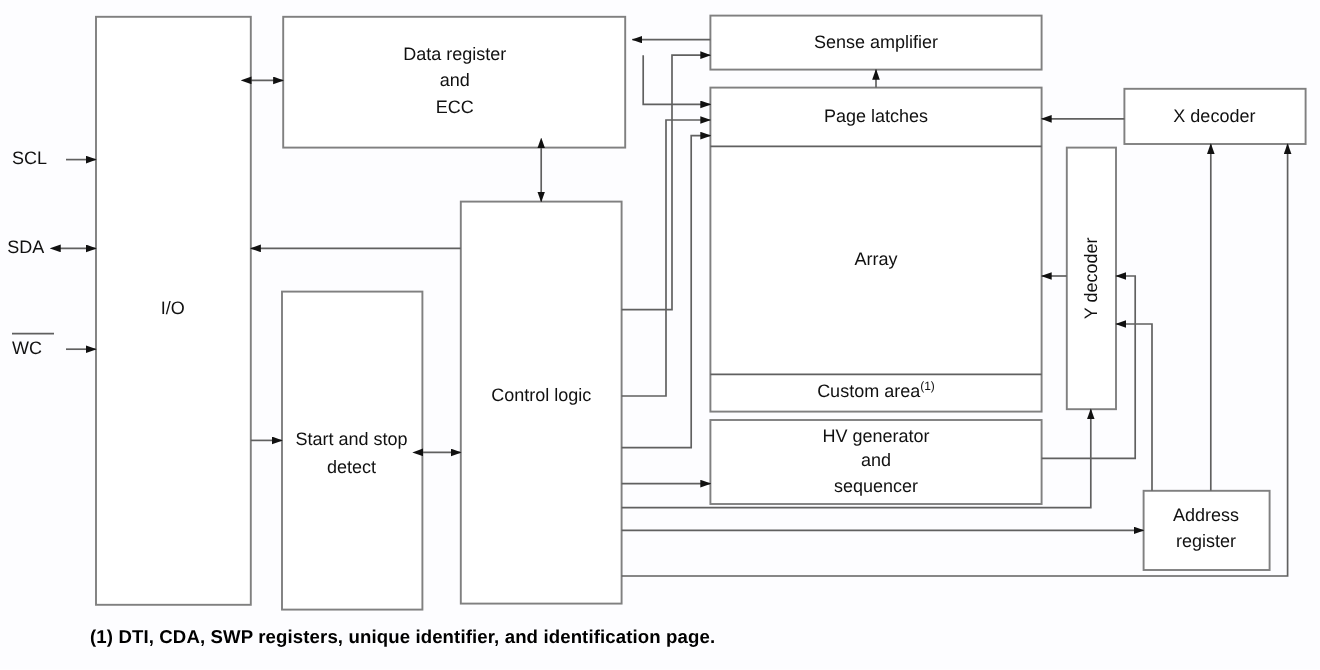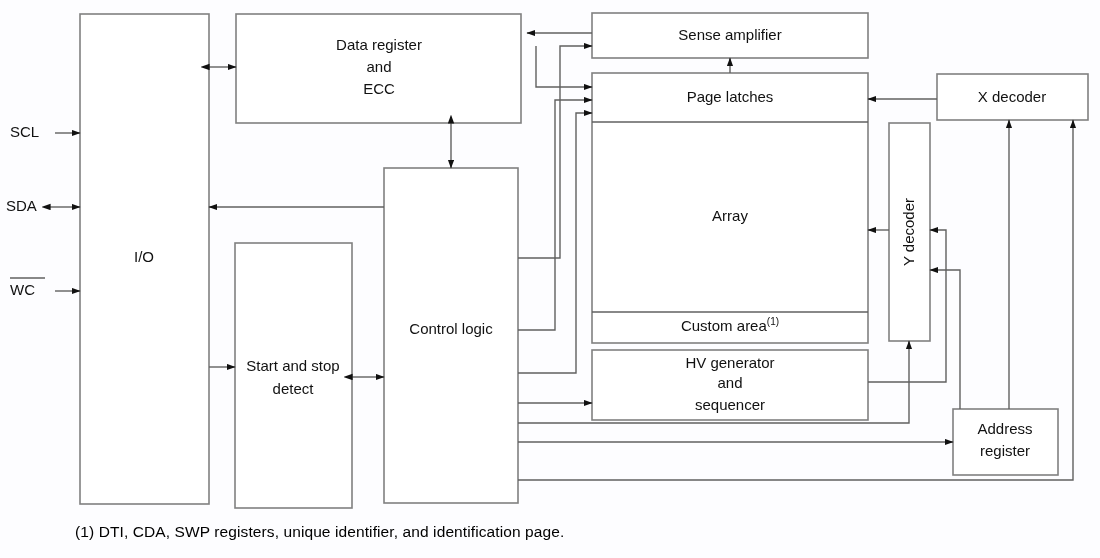--- a/index.html
+++ b/index.html
@@ -8,21 +8,21 @@
   #diagram-root{position:relative;width:1100px;height:558px;background:#fdfdff;}
   svg{display:block;}
   .blk{fill:#ffffff;stroke:#808080;stroke-width:1.6;}
   .ln{stroke:#606060;stroke-width:1.4;fill:none;}
   .lbl{fill:#111111;font-family:"Liberation Sans","DejaVu Sans",sans-serif;
        font-size:15px;text-anchor:middle;dominant-baseline:middle;}
   .pin{fill:#111111;font-family:"Liberation Sans","DejaVu Sans",sans-serif;
        font-size:15px;text-anchor:start;dominant-baseline:middle;}
   .sup{font-size:10px;}
   .caption{position:absolute;left:75px;top:523px;font-size:15.5px;
-           font-weight:normal;color:#000000;letter-spacing:.1px;white-space:nowrap;}
+           font-weight:bold;color:#000000;letter-spacing:.1px;white-space:nowrap;}
 </style>
 </head>
 <body>
 
 <div id="diagram-root">
 
   <svg width="1100" height="515" viewBox="0 0 1100 515">
 
     <defs>
       <marker id="ah" markerWidth="9" markerHeight="9" refX="8.4" refY="3.2" orient="auto" markerUnits="userSpaceOnUse">

